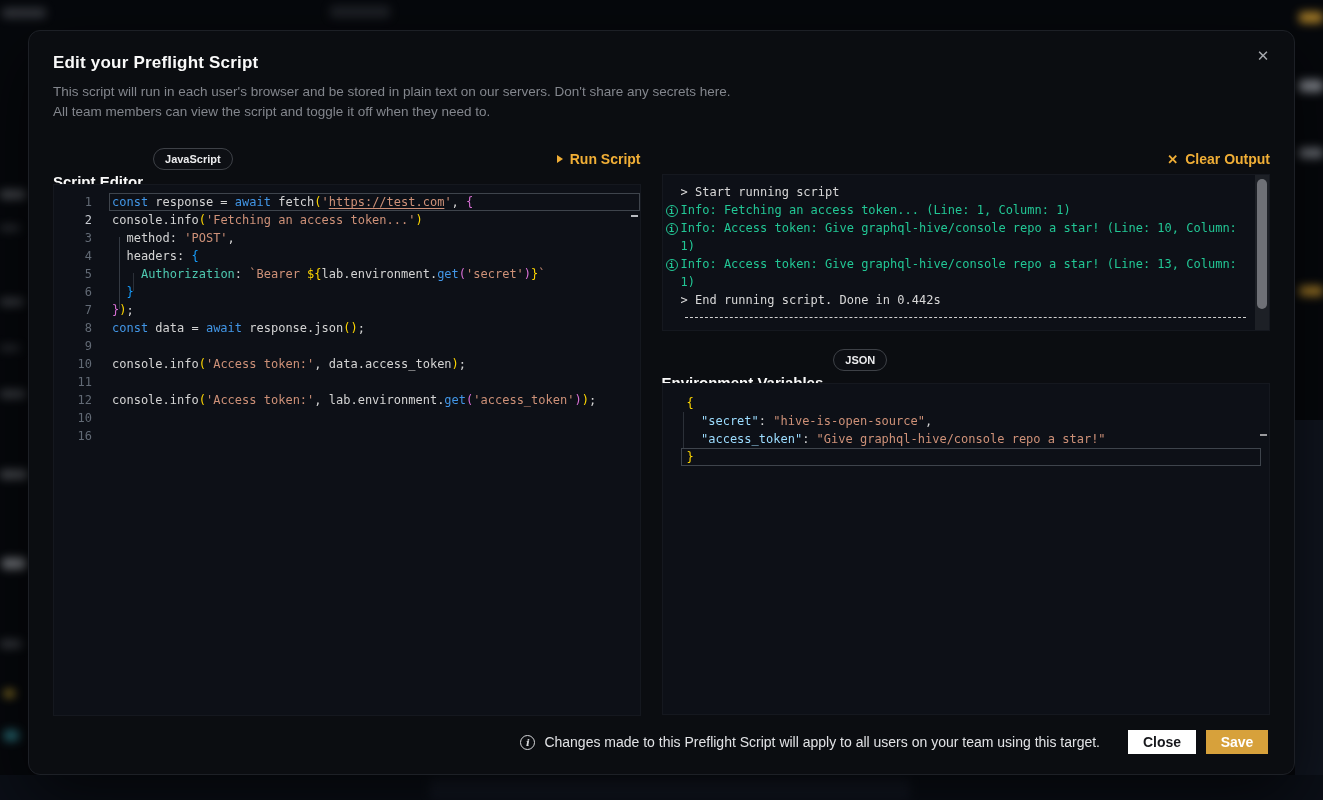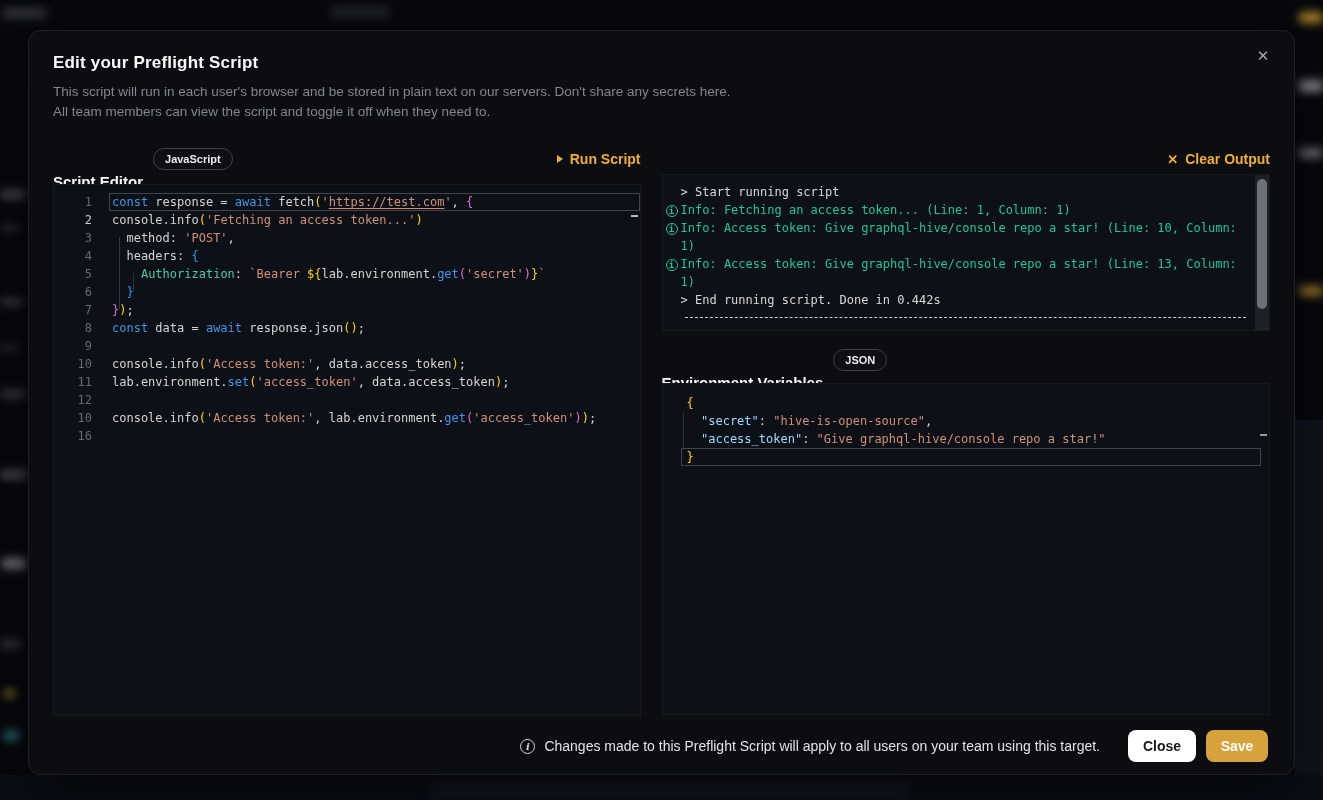--- a/index.html
+++ b/index.html
@@ -101,21 +101,21 @@
   .env-line.current { outline:1px solid #3e444c; outline-offset:-1px; margin-right:8px; }
 
   
   .footer { margin-top:auto; display:flex; align-items:center; justify-content:flex-end; padding:14px 2px 16px 0; }
   .note { display:flex; align-items:center; gap:9px; color:#e2e3e6; font-size:14px; }
   .note-i {
     width:15px; height:15px; border:1.2px solid #d6d7da; border-radius:50%;
     color:#d6d7da; font-size:10px; line-height:13px; text-align:center; font-weight:600; flex:none;
     font-family:"DejaVu Serif", serif; font-style:italic;
   }
-  .btn { border:none; border-radius:8px; font-size:14px; font-weight:600; cursor:pointer; height:32px;
+  .btn { border:none; border-radius:0; font-size:14px; font-weight:600; cursor:pointer; height:24px;
          font-family:"Liberation Sans", sans-serif; }
   .btn-close { background:#ffffff; color:#17181c; width:68px; margin-left:28px; }
   .btn-save  { background:#d7a13b; color:#ffffff; width:62px; margin-left:10px; }
 </style>
 </head>
 <body>
 
 <div>
   <div class="bg-blob" style="left:2px;top:8px;width:44px;height:10px;background:#3a3d43;"></div>
   <div class="bg-blob" style="left:330px;top:6px;width:60px;height:12px;background:#23262c;"></div>
@@ -183,21 +183,20 @@
         <div class="code-line current"><span class="tk-kw">const</span><span class="tk-txt"> response = </span><span class="tk-kw">await</span><span class="tk-txt"> fetch</span><span class="tk-b1">(</span><span class="tk-str">'</span><span class="tk-link">https://test.com</span><span class="tk-str">'</span><span class="tk-txt">, </span><span class="tk-b2">{</span></div>
             <div class="code-line"><span class="tk-txt">console.info</span><span class="tk-b1">(</span><span class="tk-str">'Fetching an access token...'</span><span class="tk-b1">)</span></div>
             <div class="code-line"><span class="tk-txt">  method: </span><span class="tk-str">'POST'</span><span class="tk-txt">,</span></div>
             <div class="code-line"><span class="tk-txt">  headers: </span><span class="tk-b3">{</span></div>
             <div class="code-line"><span class="tk-txt">    </span><span class="tk-prop">Authorization</span><span class="tk-txt">: </span><span class="tk-str">`Bearer </span><span class="tk-b1">${</span><span class="tk-txt">lab.environment.</span><span class="tk-fn">get</span><span class="tk-b2">(</span><span class="tk-str">'secret'</span><span class="tk-b2">)</span><span class="tk-b1">}</span><span class="tk-str">`</span></div>
             <div class="code-line"><span class="tk-txt">  </span><span class="tk-b3">}</span></div>
             <div class="code-line"><span class="tk-b2">}</span><span class="tk-b1">)</span><span class="tk-txt">;</span></div>
             <div class="code-line"><span class="tk-kw">const</span><span class="tk-txt"> data = </span><span class="tk-kw">await</span><span class="tk-txt"> response.json</span><span class="tk-b1">(</span><span class="tk-b1">)</span><span class="tk-txt">;</span></div>
             <div class="code-line"></div>
             <div class="code-line"><span class="tk-txt">console.info</span><span class="tk-b1">(</span><span class="tk-str">'Access token:'</span><span class="tk-txt">, data.access_token</span><span class="tk-b1">)</span><span class="tk-txt">;</span></div>
-            <div class="code-line"><span class="tk-txt">lab.environment.</span><span class="tk-fn">set</span><span class="tk-b1">(</span><span class="tk-str">'access_token'</span><span class="tk-txt">, data.access_token</span><span class="tk-b1">)</span><span class="tk-txt">;</span></div>
             <div class="code-line"></div>
             <div class="code-line"><span class="tk-txt">console.info</span><span class="tk-b1">(</span><span class="tk-str">'Access token:'</span><span class="tk-txt">, lab.environment.</span><span class="tk-fn">get</span><span class="tk-b2">(</span><span class="tk-str">'access_token'</span><span class="tk-b2">)</span><span class="tk-b1">)</span><span class="tk-txt">;</span></div>
             <div class="code-line"></div>
           </div>
         <div class="ruler-dash" style="top:30px;"></div>
       </div>
     </div>
 
     <div class="col-right">
       <div class="section-header">

